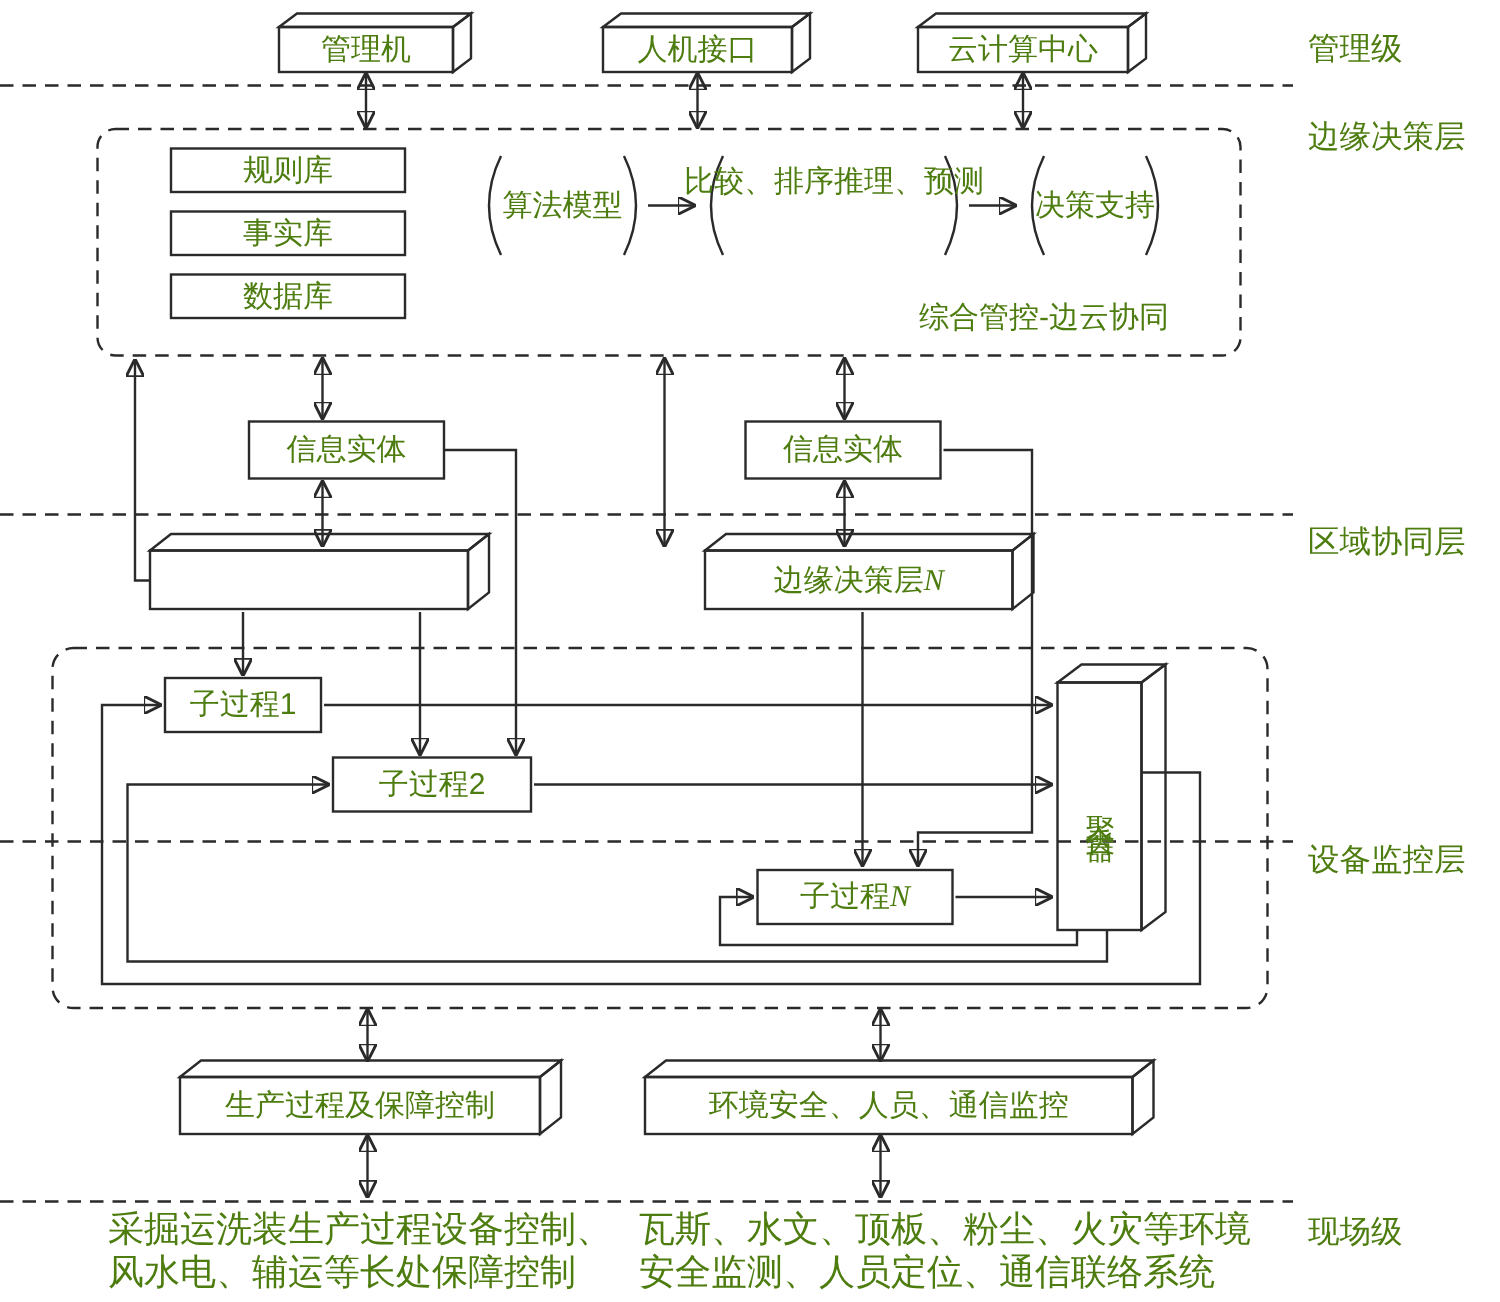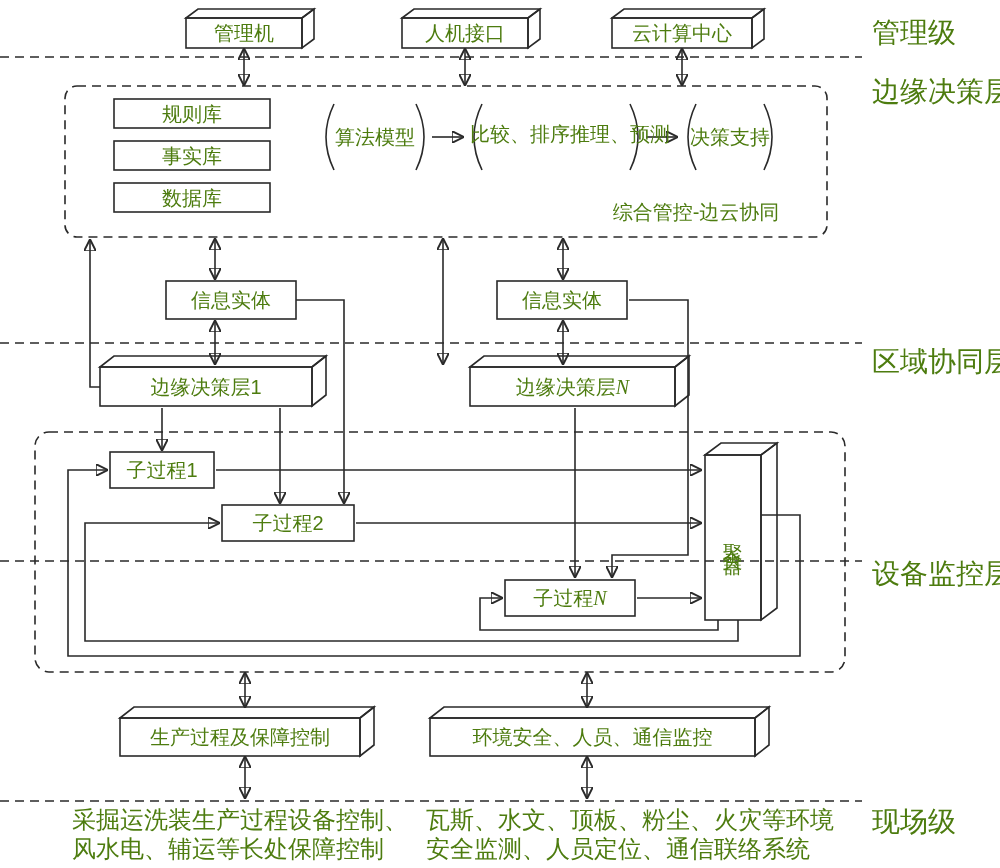--- a/index.html
+++ b/index.html
@@ -12,21 +12,21 @@
     stroke:#2a2a2a; stroke-width:1.6; fill:none;
   }
   svg.layer .dash { stroke-dasharray:9 6; }
   svg.layer .a1 { marker-end:url(#ah); }
   svg.layer .d2 { marker-start:url(#ah); marker-end:url(#ah); }
   .lbl {
     position:absolute; display:flex; align-items:center; justify-content:center;
     text-align:center; font-size:20px; line-height:1.2; white-space:nowrap;
   }
   .lbl.col { flex-direction:row; line-height:30px; }
-  .level { font-size:28px; justify-content:flex-start; }
+  .level { font-size:21px; justify-content:flex-start; }
   .vtext { writing-mode:vertical-rl; text-orientation:upright; letter-spacing:7px; }
   .note { position:absolute; font-size:24px; line-height:29px; white-space:nowrap; }
   .it { font-style:italic; font-family:"Liberation Serif", serif; }
   .caption { font-size:20px; }
 </style>
 </head>
 <body>
 
 <div class="canvas">
 
@@ -158,33 +158,32 @@
   <div class="lbl level" style="left:872px; top:808px; width:126px; height:28px;">现场级</div>
 
   <div class="lbl" style="left:114px; top:99px;  width:156px; height:29px;">规则库</div>
   <div class="lbl" style="left:114px; top:141px; width:156px; height:29px;">事实库</div>
   <div class="lbl" style="left:114px; top:183px; width:156px; height:29px;">数据库</div>
 
   <div class="lbl col" style="left:322px; top:104px; width:106px; height:66px;">
     <span>算法</span>
     <span>模型</span>
   </div>
-  <div class="lbl col" style="left:470px; top:101px; width:172px; height:66px;justify-content:space-between;">
+  <div class="lbl col" style="left:470px; top:88px; width:172px; height:66px;">
     <span>比较、排序</span>
     <span>推理、预测</span>
   </div>
   <div class="lbl col" style="left:684px; top:104px; width:92px; height:66px;">
     <span>决策</span>
     <span>支持</span>
   </div>
   <div class="lbl caption" style="left:566px; top:199px; width:260px; height:26px;">综合管控-边云协同</div>
 
   <div class="lbl" style="left:166px; top:281px; width:130px; height:38px;">信息实体</div>
   <div class="lbl" style="left:497px; top:281px; width:130px; height:38px;">信息实体</div>
-  <div class="lbl" style="left:100px; top:367px; width:212px; height:39px;">边缘决策层1</div>
   <div class="lbl" style="left:470px; top:367px; width:205px; height:39px;">
     <span>边缘决策层</span>
       <span class="it">N</span>
   </div>
 
   <div class="lbl" style="left:110px; top:452px; width:104px; height:36px;">子过程1</div>
   <div class="lbl" style="left:222px; top:505px; width:132px; height:36px;">子过程2</div>
   <div class="lbl" style="left:505px; top:580px; width:130px; height:36px;">
     <span>子过程</span>
       <span class="it">N</span>

